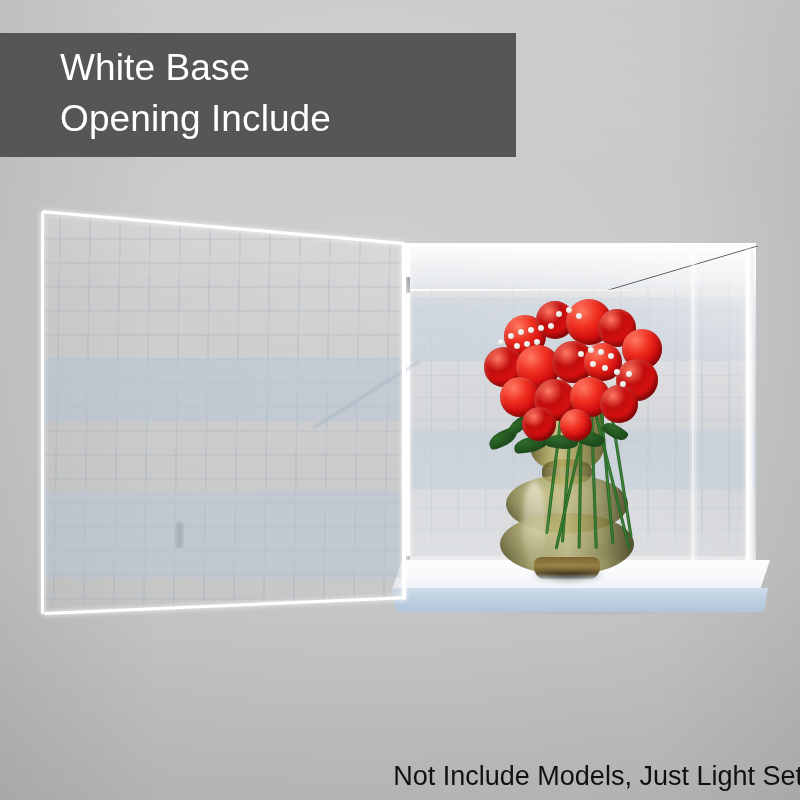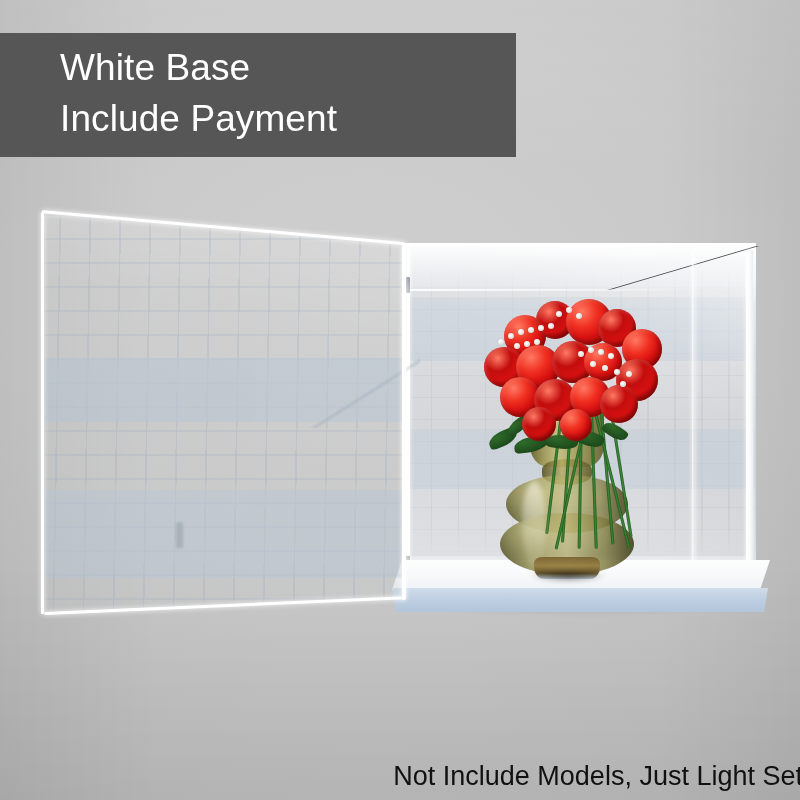--- a/index.html
+++ b/index.html
@@ -410,18 +410,18 @@
         <div class="baby" style="left: 86px; top: 26px;"></div>
         <div class="baby" style="left: 96px; top: 22px;"></div>
         <div class="baby" style="left: 106px; top: 28px;"></div>
       </div>
   </div>
 
   <div class="vignette"></div>
 
   <div class="banner">
     <span class="banner-line">White Base</span>
-    <span class="banner-line">Include Payment</span>
+    <span class="banner-line">Opening Include</span>
   </div>
 
   <div class="caption">Not Include Models, Just Light Set</div>
 
 </div>
 
 </body></html>

